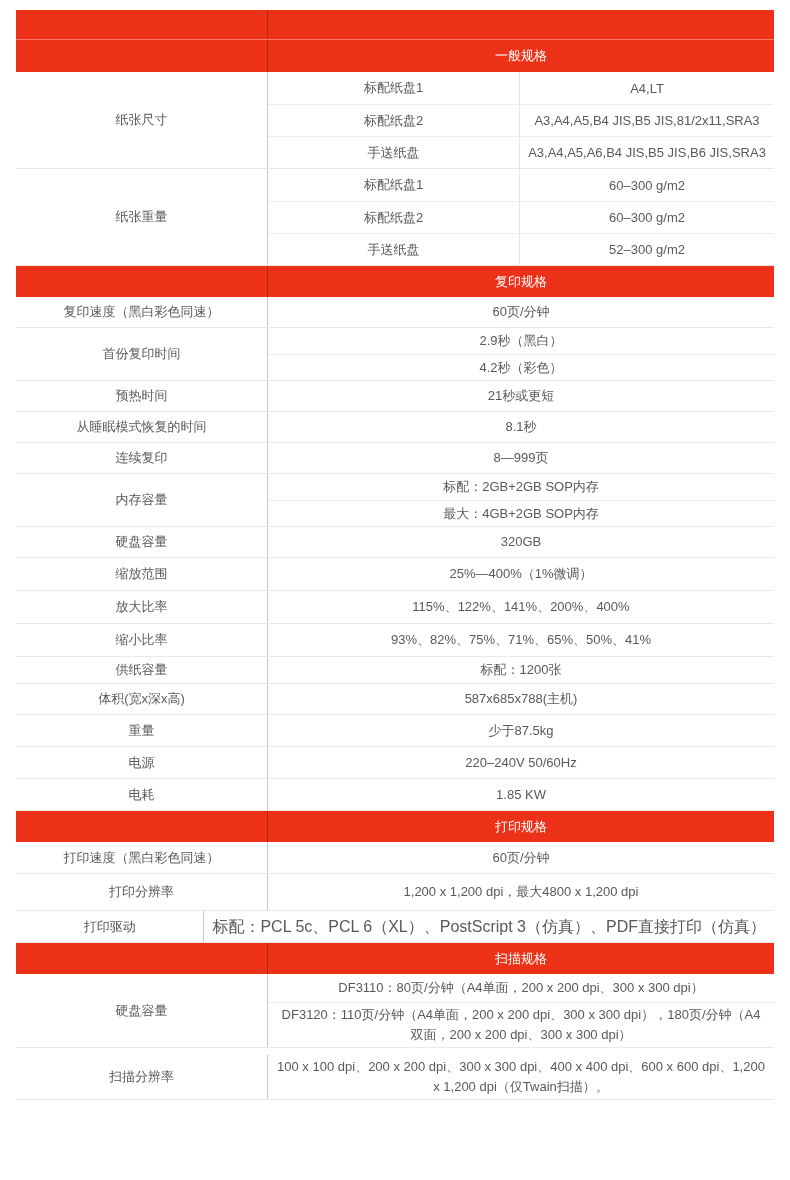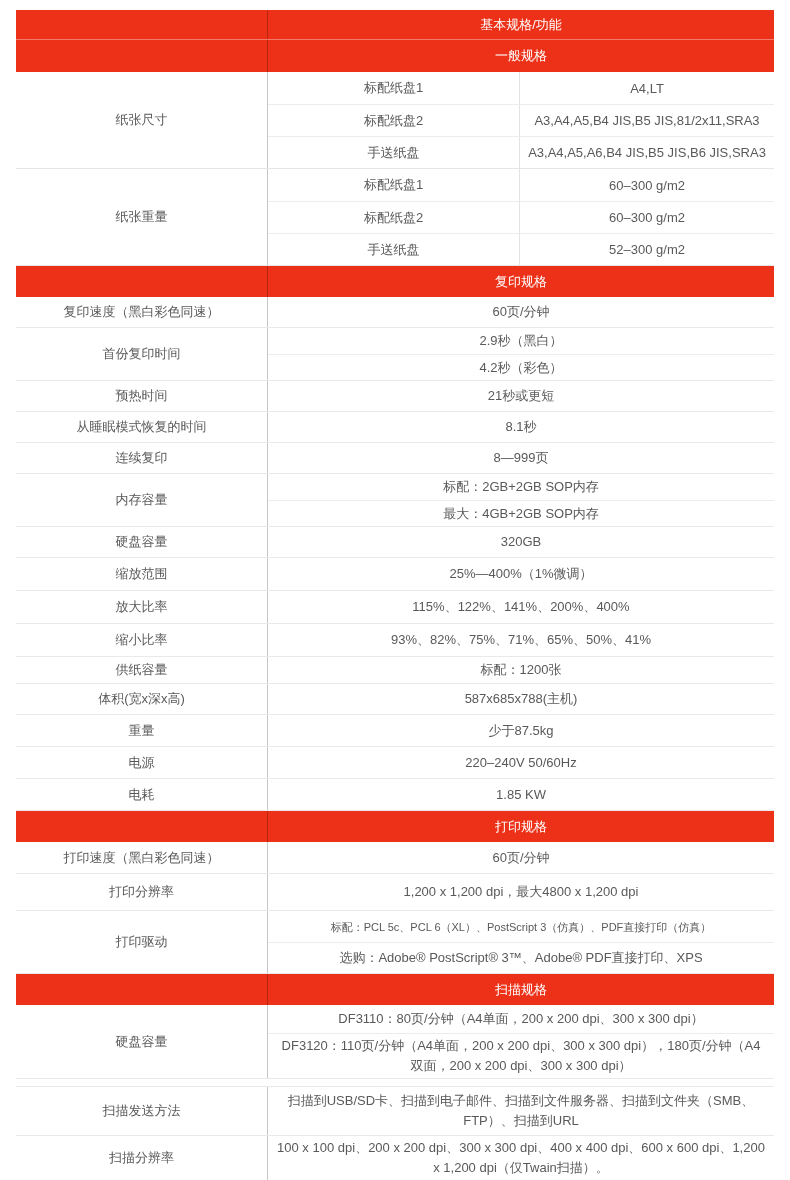--- a/index.html
+++ b/index.html
@@ -38,34 +38,33 @@
          padding:2px 8px;box-sizing:border-box;line-height:20px;}
   .vline + .vline{border-top:1px solid #ececec;}
   .v26{min-height:26px;}
   .v28{min-height:28px;}
   .v31{min-height:31px;}
   .v32{min-height:32px;text-align:center;}
   .v36{min-height:36px;}
   .v44{min-height:44px;}
   .v45{min-height:45px;}
   .v48{min-height:48px;}
-  .nowrap{white-space:nowrap;font-size:11px;}
+  .nowrap{white-space:nowrap;font-size:16px;}
 
   
   .gap{height:7px;background:#ffffff;}
   .bt{border-top:1px solid #e9e9e9;}
 </style>
 </head>
 <body>
 
 <div class="spec-table">
 
   <div class="row band band-1">
     <div class="cell band-left"></div>
-    <div class="cell band-title">基本规格/功能</div>
   </div>
   <div class="row band band-2">
     <div class="cell band-left"></div>
     <div class="cell band-title">一般规格</div>
   </div>
 
   <div class="row group">
     <div class="cell group-label">纸张尺寸</div>
     <div class="group-rows">
       <div class="sub-row">
@@ -213,45 +212,38 @@
   <div class="row spec">
     <div class="cell spec-label">打印分辨率</div>
     <div class="spec-values">
         <div class="vline v36">1,200 x 1,200 dpi，最大4800 x 1,200 dpi</div>
       </div>
   </div>
   <div class="row spec">
     <div class="cell spec-label">打印驱动</div>
     <div class="spec-values">
       <div class="vline v31 nowrap">标配：PCL 5c、PCL 6（XL）、PostScript 3（仿真）、PDF直接打印（仿真）</div>
-      <div class="vline v31">选购：Adobe® PostScript® 3™、Adobe® PDF直接打印、XPS</div>
     </div>
   </div>
 
   <div class="row band band-mid">
     <div class="cell band-left"></div>
     <div class="cell band-title">扫描规格</div>
   </div>
 
   <div class="row spec">
     <div class="cell spec-label">硬盘容量</div>
     <div class="spec-values">
       <div class="vline v28">DF3110：80页/分钟（A4单面，200 x 200 dpi、300 x 300 dpi）</div>
       <div class="vline v45">DF3120：110页/分钟（A4单面，200 x 200 dpi、300 x 300 dpi），180页/分钟（A4双面，200 x 200 dpi、300 x 300 dpi）</div>
     </div>
   </div>
 
   <div class="gap"></div>
 
-  <div class="row spec bt">
-    <div class="cell spec-label">扫描发送方法</div>
-    <div class="spec-values">
-        <div class="vline v48">扫描到USB/SD卡、扫描到电子邮件、扫描到文件服务器、扫描到文件夹（SMB、FTP）、扫描到URL</div>
-      </div>
-  </div>
   <div class="row spec">
     <div class="cell spec-label">扫描分辨率</div>
     <div class="spec-values">
         <div class="vline v44">100 x 100 dpi、200 x 200 dpi、300 x 300 dpi、400 x 400 dpi、600 x 600 dpi、1,200 x 1,200 dpi（仅Twain扫描）。</div>
       </div>
   </div>
 
 </div>
 
 </body></html>

